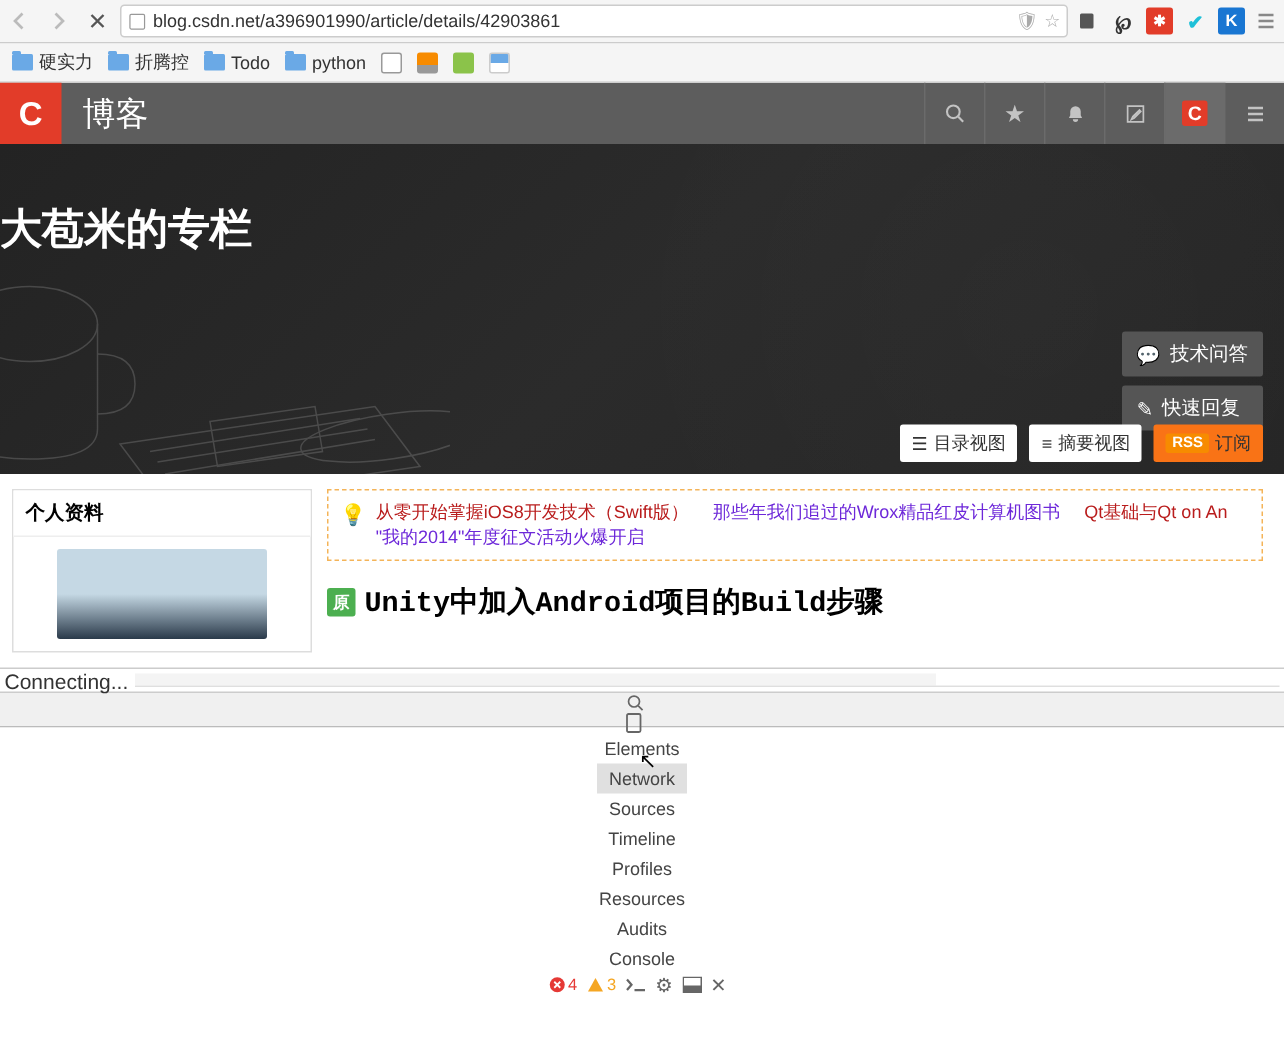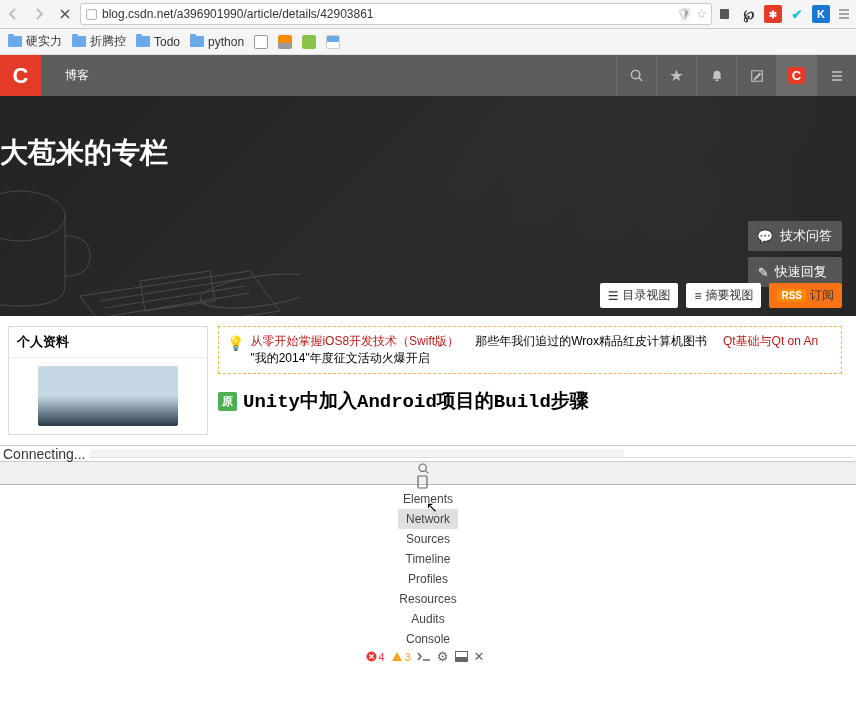--- a/index.html
+++ b/index.html
@@ -17,21 +17,21 @@
 .bookmarks-bar { height: 26px; background: #f5f5f5; display: flex; align-items: center; padding: 0 8px; gap: 10px; font-size: 12px; border-bottom: 1px solid #ddd; }
 .bookmark-item { display: flex; align-items: center; gap: 4px; color: #333; }
 .folder-icon { width: 14px; height: 11px; background: #6aa9e6; border-radius: 1px; position: relative; }
 .folder-icon::before { content: ''; position: absolute; top: -2px; left: 0; width: 6px; height: 2px; background: #6aa9e6; border-radius: 1px 1px 0 0; }
 .bm-icon { width: 14px; height: 14px; border-radius: 2px; }
 
 
 .page { height: 390px; background: #fff; overflow: hidden; }
 .nav-header { height: 41px; background: #5d5d5d; display: flex; align-items: center; }
 .logo-box { width: 41px; height: 41px; background: #e23c29; display: flex; align-items: center; justify-content: center; color: #fff; font-size: 22px; font-weight: bold; }
-.nav-title { color: #fff; font-size: 12px; padding-left: 14px; margin-left: 10px; }
+.nav-title { color: #fff; font-size: 22px; padding-left: 14px; }
 .nav-spacer { flex: 1; }
 .nav-icon-btn { width: 40px; height: 41px; display: flex; align-items: center; justify-content: center; color: #c3c3c3; border-left: 1px solid #6b6b6b; font-size: 16px; }
 
 .hero { height: 220px; background: #2b2b2b; position: relative; color: #fff; overflow: hidden; }
 .hero-bg { position: absolute; inset: 0; background: 
   radial-gradient(circle at 80% 50%, rgba(255,255,255,0.02), transparent 40%),
   linear-gradient(135deg, #232323, #2b2b2b, #252525); }
 .hero-sketch { position: absolute; left: -20px; bottom: -20px; width: 320px; height: 180px; opacity: 0.4; }
 .hero-title { position: absolute; left: 0; top: 38px; font-size: 28px; font-weight: bold; text-align: center; }
 .hero-buttons { position: absolute; right: 14px; top: 125px; display: flex; flex-direction: column; gap: 6px; }
@@ -45,21 +45,21 @@
 .sidebar { width: 200px; border: 1px solid #ddd; }
 .sidebar-head { padding: 6px 8px; font-size: 13px; font-weight: bold; background: #fff; border-bottom: 1px solid #eee; }
 .avatar-box { padding: 8px; display: flex; justify-content: center; }
 .avatar { width: 140px; height: 60px; background: linear-gradient(180deg, #c5d8e4 50%, #2a3a4a 100%); border-radius: 2px; }
 
 .main-col { flex: 1; }
 .notice-box { border: 1px dashed #f4b459; padding: 6px 8px; font-size: 12px; display: flex; align-items: flex-start; gap: 6px; }
 .bulb { color: #f4b459; font-size: 14px; margin-top: 2px; }
 .notice-links { display: flex; flex-wrap: wrap; gap: 0 16px; }
 .link-blue { color: #b91c1c; }
-.link-red { color: #000000; }
+.link-red { color: #6d28d9; }
 .article-title-row { display: flex; align-items: center; gap: 6px; margin-top: 14px; }
 .orig-badge { background: #4caf50; color: #fff; font-size: 11px; padding: 2px 4px; border-radius: 2px; font-weight: bold; }
 .article-title { font-size: 19px; font-weight: bold; font-family: Liberation Mono, monospace; }
 
 .status-bar { height: 17px; border-top: 1px solid #ccc; border-bottom: 1px solid #ccc; background: #fff; font-size: 14px; padding: 0 3px; display: flex; align-items: center; color: #333; }
 .status-bar::after { content: ''; flex: 1; border-bottom: 1px solid #999; margin-left: 4px; height: 8px; background: linear-gradient(to right, #ddd 70%, #fff 70%); opacity: 0.3; }
 
 
 .devtools-tabs { height: 23px; border-bottom: 1px solid #bbb; background: #f0f0f0; display: flex; align-items: center; font-size: 12px; color: #444; flex-direction: column; }
 .dt-icon { width: 22px; text-align: center; font-size: 13px; color: #666; }

